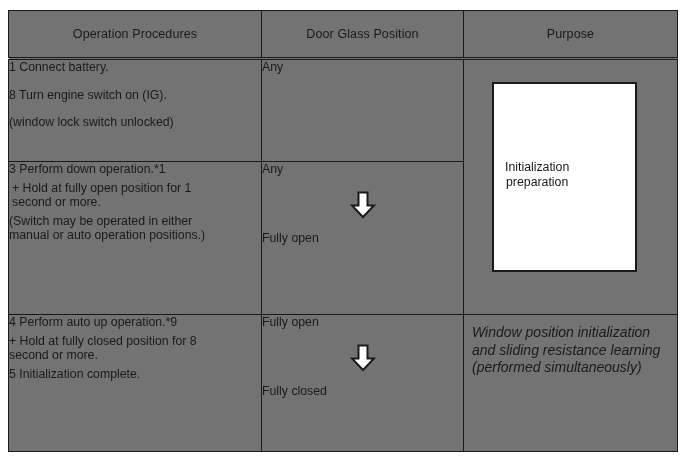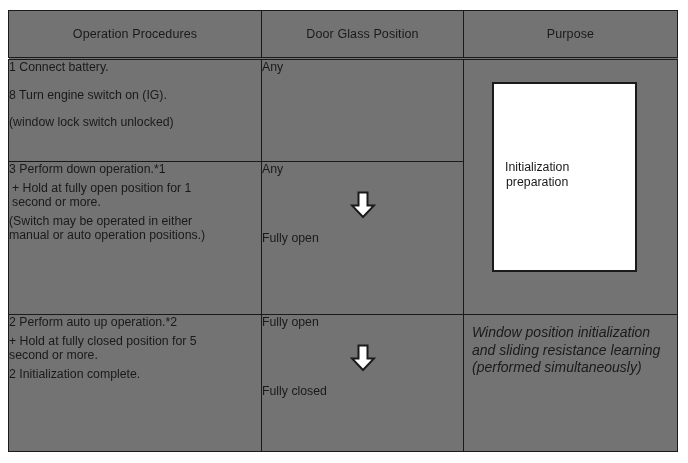--- a/index.html
+++ b/index.html
@@ -192,24 +192,24 @@
             <svg width="26" height="28" viewBox="0 0 26 28" aria-hidden="true">
               <polygon points="8.5,1.5 17.5,1.5 17.5,14.5 24,14.5 13,26 2,14.5 8.5,14.5" fill="#ffffff" stroke="#1a1a1a" stroke-width="2" stroke-linejoin="miter"></polygon>
             </svg>
           </span>
           <div class="glass-state after-arrow">Fully open</div>
         </td>
       </tr>
 
       <tr class="row-c">
         <td class="proc-cell">
-          <div class="proc-line">2 Perform auto up operation.*2</div>
-          <div class="proc-line gap-lg">+ Hold at fully closed position for 5
+          <div class="proc-line">4 Perform auto up operation.*9</div>
+          <div class="proc-line gap-lg">+ Hold at fully closed position for 8
 second or more.</div>
-          <div class="proc-line gap-lg">2 Initialization complete.</div>
+          <div class="proc-line gap-lg">5 Initialization complete.</div>
         </td>
 
         <td class="glass-cell">
           <div class="glass-state">Fully open</div>
           <span class="glass-arrow-wrap">
             <svg width="26" height="28" viewBox="0 0 26 28" aria-hidden="true">
               <polygon points="8.5,1.5 17.5,1.5 17.5,14.5 24,14.5 13,26 2,14.5 8.5,14.5" fill="#ffffff" stroke="#1a1a1a" stroke-width="2" stroke-linejoin="miter"></polygon>
             </svg>
           </span>
           <div class="glass-state after-arrow">Fully closed</div>

